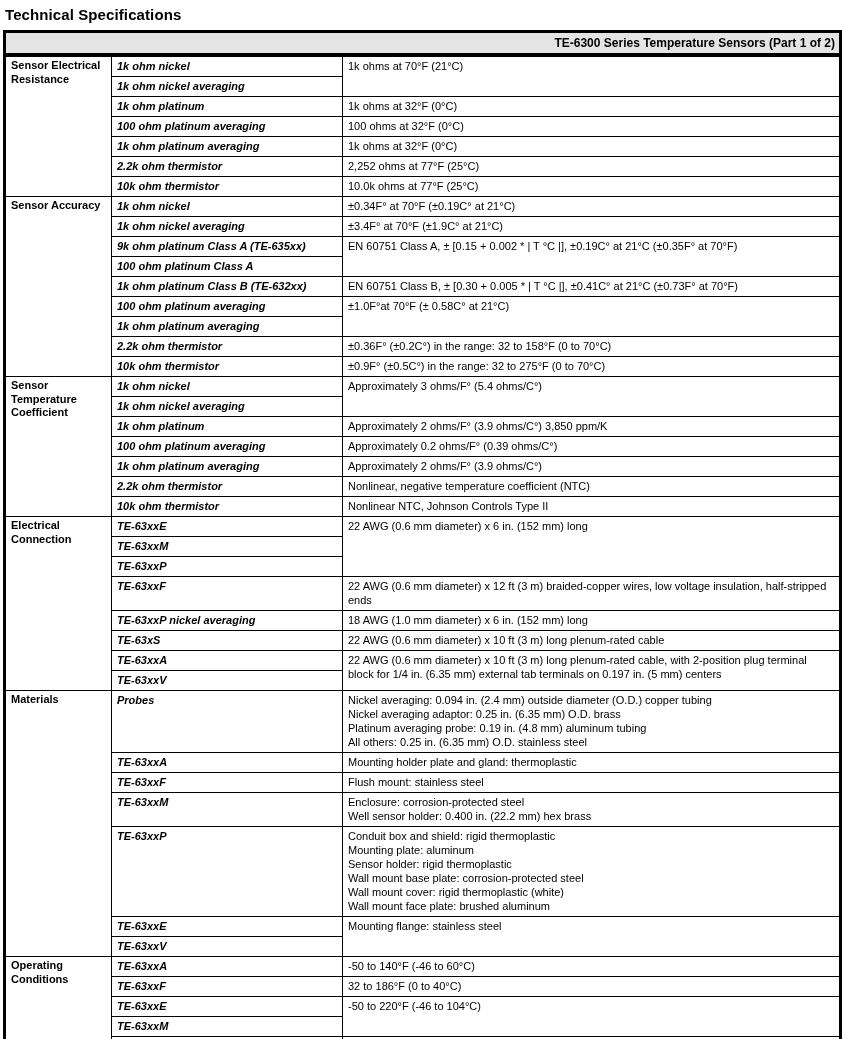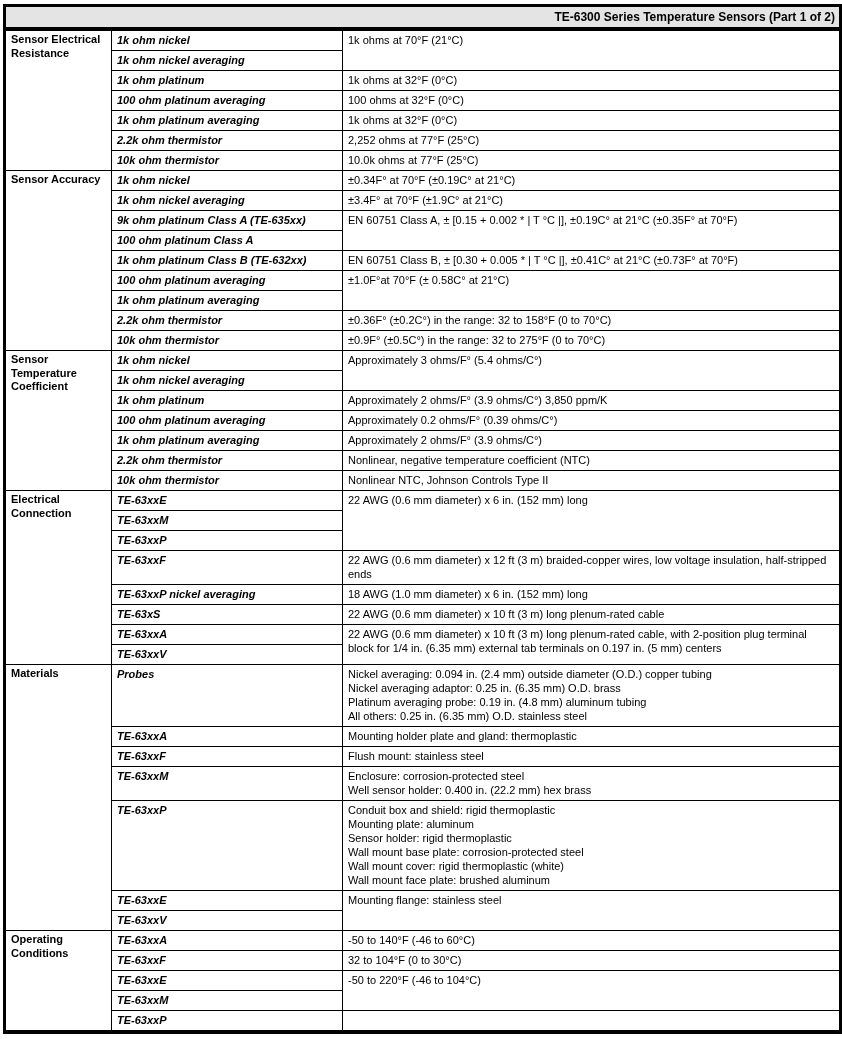--- a/index.html
+++ b/index.html
@@ -53,20 +53,21 @@
   td.item {
     font-weight: bold;
     font-style: italic;
   }
   td.val div { min-height: 14px; }
 </style>
 </head>
 <body>
 
 <div class="page">
+  <div class="doc-title">Technical Specifications</div>
 
   <table class="spec">
     <colgroup>
       <col class="c1">
         <col class="c2">
         <col class="c3">
     </colgroup>
     <thead>
       <tr>
         <th class="table-header" colspan="3">TE-6300 Series Temperature Sensors (Part 1 of 2)</th>
@@ -294,21 +295,21 @@
         <tr>
           <td class="cat" rowspan="7">Operating Conditions</td>
           <td class="item">TE-63xxA</td>
           <td class="val" rowspan="1">
             <div>-50 to 140°F (-46 to 60°C)</div>
           </td>
         </tr>
         <tr>
           <td class="item">TE-63xxF</td>
           <td class="val" rowspan="1">
-            <div>32 to 104°F (0 to 30°C)</div>
+            <div>32 to 186°F (0 to 40°C)</div>
           </td>
         </tr>
         <tr>
           <td class="item">TE-63xxE</td>
           <td class="val" rowspan="2">
             <div>-50 to 220°F (-46 to 104°C)</div>
           </td>
         </tr>
         <tr>
           <td class="item">TE-63xxM</td>

